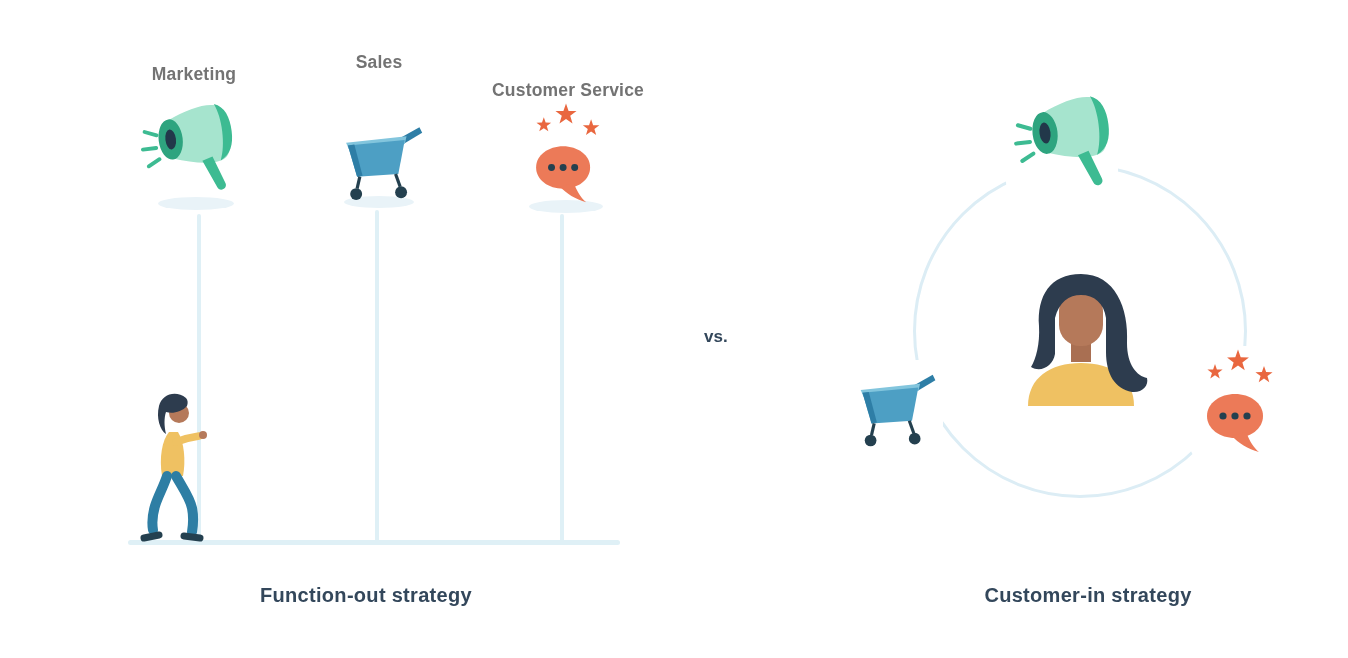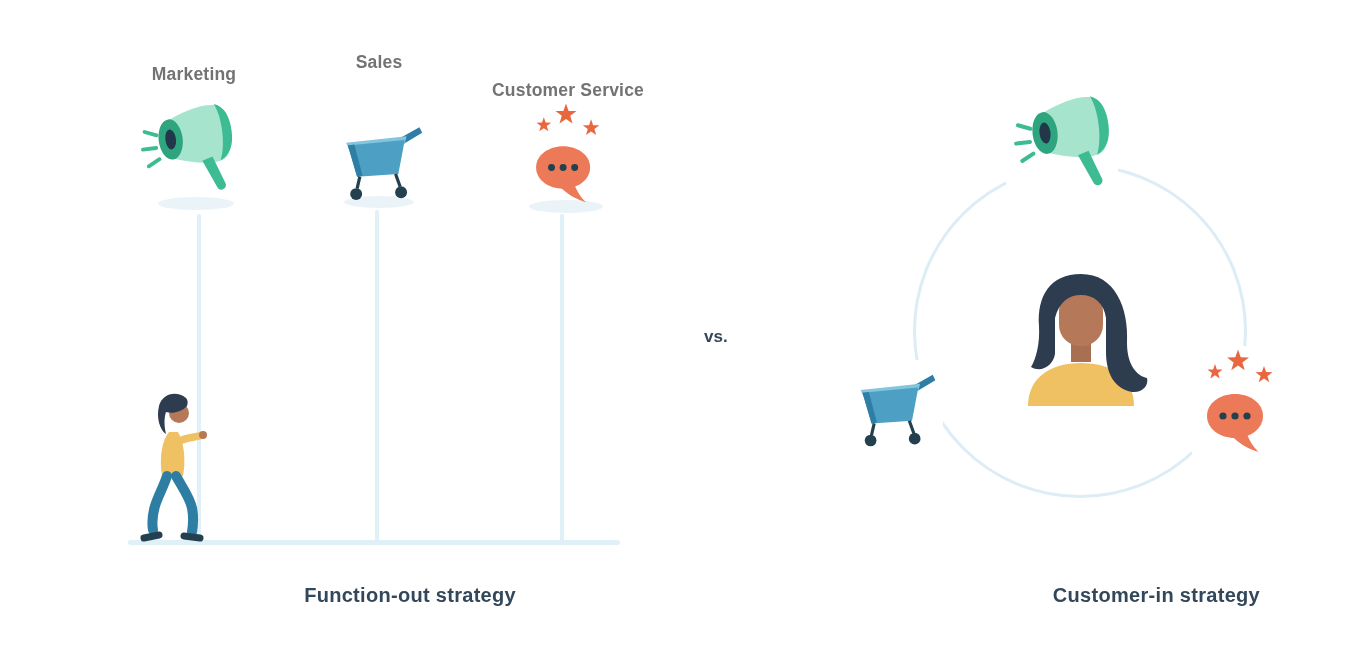--- a/index.html
+++ b/index.html
@@ -8,21 +8,21 @@
   .canvas {
     position:relative; width:1348px; height:658px;
     background:#ffffff; overflow:hidden;
   }
   .col-label {
     position:absolute; font-size:17.5px; font-weight:700;
     letter-spacing:.2px; text-align:center; color:#737373;
   }
   .caption {
     position:absolute; font-size:20px; font-weight:700;
-    letter-spacing:.3px; text-align:right; color:#33475b;
+    letter-spacing:.3px; text-align:center; color:#33475b;
   }
   .vs {
     position:absolute; font-size:17px; font-weight:600; color:#33475b;
   }
   .stem {
     position:absolute; width:4px; background:#dff0f6; border-radius:2px;
   }
   .baseline {
     position:absolute; height:5px; background:#dff0f6; border-radius:3px;
   }
@@ -181,16 +181,16 @@
         <rect x="67" y="70" width="20" height="24" fill="#a96f52"></rect>
 
         <path d="M24 138 C24 110 46 95 77 95 C108 95 130 110 130 138 Z" fill="#efc162"></path>
 
         <rect x="55" y="22" width="44" height="56" rx="21" fill="#b5795a"></rect>
 
         <path d="M77 6 C46 6 33 28 35 58 C36 76 32 91 27 99 C37 105 49 98 51 86 L51 50 C55 34 65 27 77 27 C90 27 100 35 102 50 L102 84 C102 106 111 121 128 124 C138 125 145 118 143 110 C133 108 123 97 123 75 C125 40 111 6 77 6 Z" fill="#2d3c4e"></path>
       </svg>
     </div>
 
-    <div class="caption" style="left:960px;top:584px;width:300px">Customer-in strategy</div>
+    <div class="caption" style="left:938px;top:584px;width:300px">Customer-in strategy</div>
   </section>
 
 </div>
 
 </body></html>

